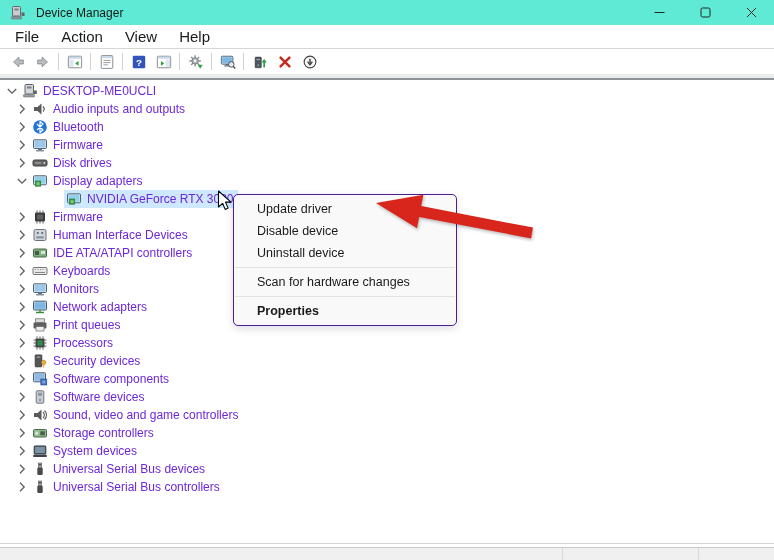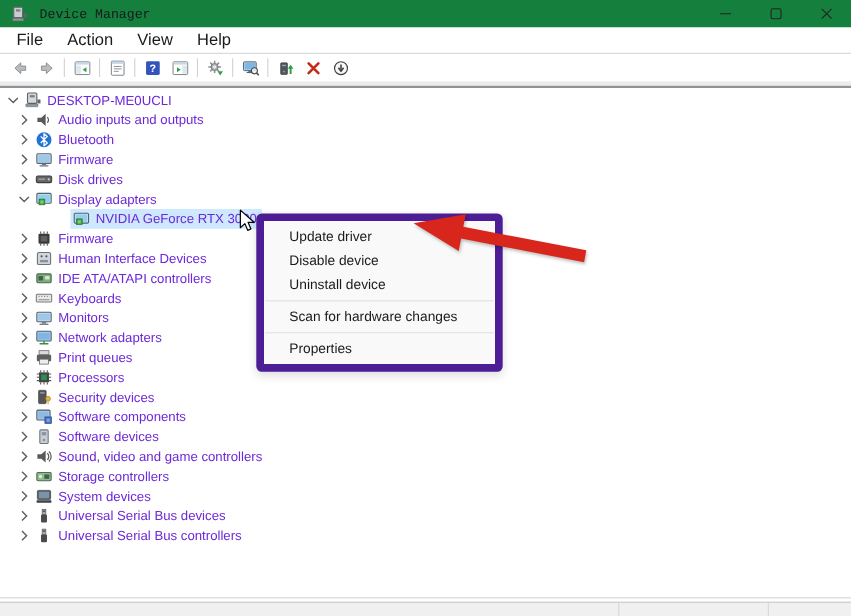--- a/index.html
+++ b/index.html
@@ -3,21 +3,21 @@
 <meta charset="utf-8">
 <style>
   html,body { margin:0; padding:0; background:#fff; }
   * { box-sizing:border-box; }
   .screen {
     position:relative; width:774px; height:560px; overflow:hidden;
     background:#fff; font-family:"Liberation Sans","DejaVu Sans",sans-serif;
     -webkit-user-select:none; user-select:none;
   }
   
-  .titlebar { height:25px; background:#15803d; display:flex; align-items:center; padding-left:10px;font-family:Liberation Mono, monospace; }
+  .titlebar { height:25px; background:#5eead4; display:flex; align-items:center; padding-left:10px; }
   .app-icon { width:16px; height:16px; margin-right:10px; display:flex; }
   .title { font-size:12px; color:#191919; }
   .win-controls { margin-left:auto; display:flex; height:100%; }
   .win-btn { width:46px; height:100%; display:flex; align-items:center; justify-content:center; }
   
   .menubar { height:23px; display:flex; align-items:center; padding-left:7px; background:#fff; }
   .menu-item { font-size:15px; padding:2px 8px; margin-right:6px; color:#1a1a1a; }
   
   .toolbar { height:26px; border-top:1px solid #d6d6d6; display:flex; align-items:center; padding-left:5px; background:#fff; }
   .tool-btn { width:25px; height:22px; display:flex; align-items:center; justify-content:center; }
@@ -26,25 +26,25 @@
   
   .content { position:absolute; top:80px; left:0; right:0; bottom:16px; background:#fff; overflow:hidden; padding-top:2px; }
   .row { height:18px; display:flex; align-items:center; font-size:12px; color:#6d28d9; white-space:nowrap; }
   .lvl0 { padding-left:4px; } .lvl1 { padding-left:14px; } .lvl2 { padding-left:64px; }
   .chev { width:16px; height:16px; flex:none; display:flex; align-items:center; justify-content:center; }
   .tree-icon { width:16px; height:16px; flex:none; margin:0 5px 0 2px; display:flex; align-items:center; justify-content:center; }
   .sel-wrap { display:flex; align-items:center; background:#cde8ff; padding:1px 4px 1px 0; }
   
   .context-menu {
     position:absolute; left:233px; top:194px; width:224px; z-index:5;
-    background:#f9f9f9; border:7px solid #4c1d95; border-radius:5px;
+    background:#f9f9f9; border:1px solid #4c1d95; border-radius:5px;
     box-shadow:0 3px 9px rgba(0,0,0,0.13); padding:3px 0;
   }
   .ctx-item { height:22px; line-height:22px; padding-left:23px; font-size:12.5px; color:#1a1a1a; }
-  .ctx-item.bold { font-weight:normal; }
+  .ctx-item.bold { font-weight:bold; }
   .menu-sep { height:1px; background:#e2e2e2; margin:3px 1px; }
   
   .window-bottom-line { position:absolute; left:0; right:0; bottom:16px; height:1px; background:#d5d5d5; }
   .bottom-strip { position:absolute; left:0; right:0; bottom:0; height:13px; background:#f0f0f0; border-top:1px solid #c9c9c9; }
   .strip-divider { position:absolute; top:0; bottom:0; width:1px; background:#d8d8d8; }
   
   .overlay { position:absolute; left:0; top:0; pointer-events:none; }
   .arrow-svg { z-index:9; }
   .cursor-svg { z-index:10; }
 </style>

